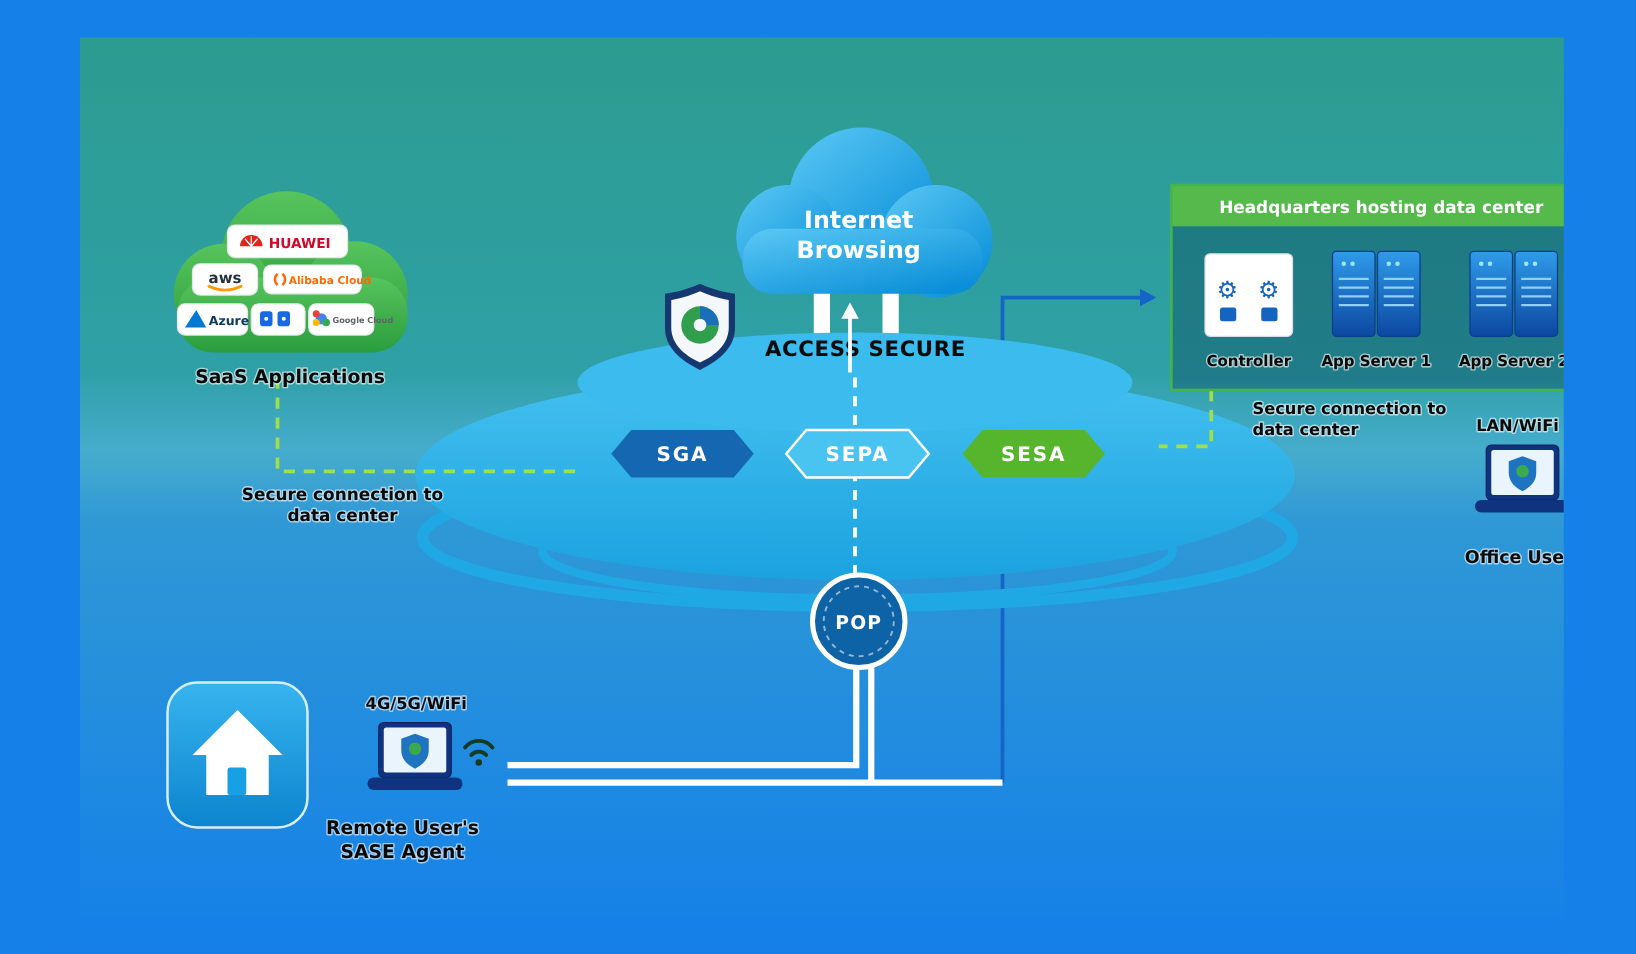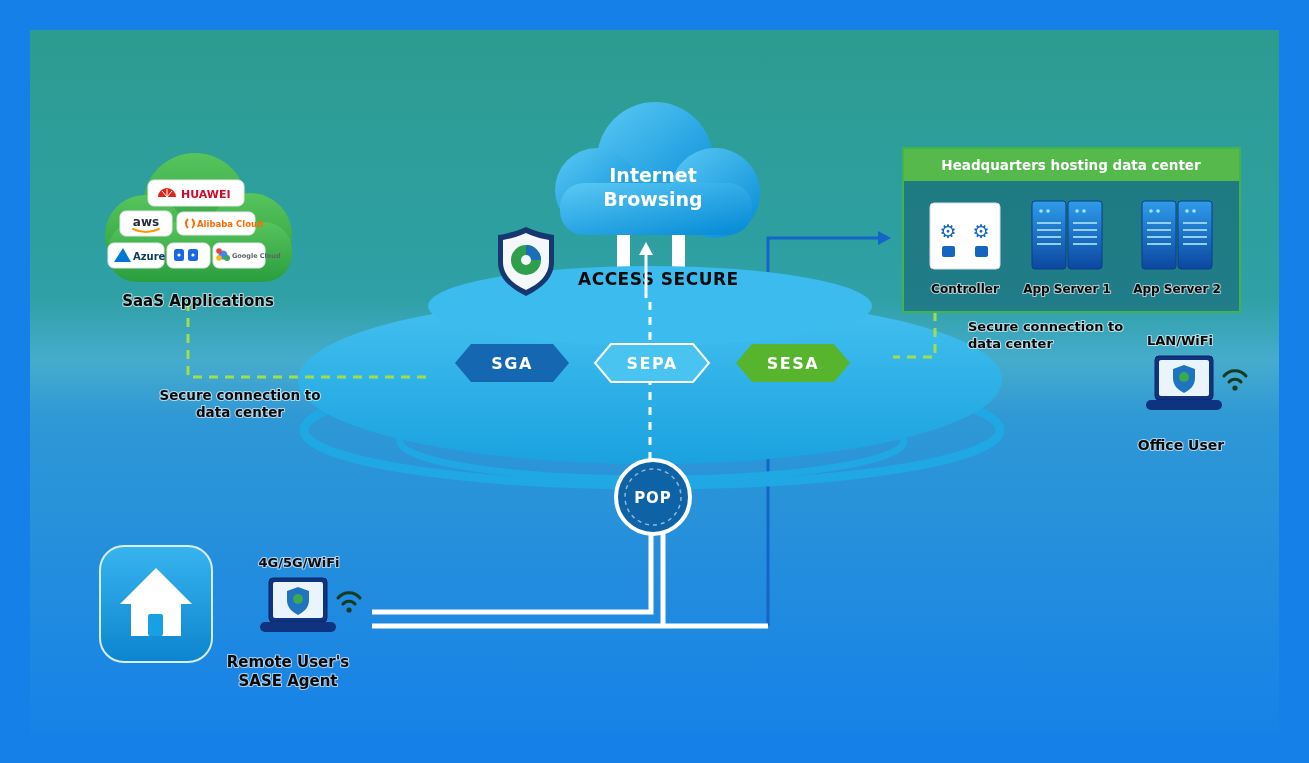--- a/index.html
+++ b/index.html
@@ -1,16 +1,16 @@
 <!DOCTYPE html>
 <html><head>
 <meta charset="utf-8">
 <style>
   html,body{margin:0;padding:0;background:#1580E8;}
-  .stage{position:relative;width:1309px;height:763px;overflow:hidden;}
+  .stage{position:relative;width:1217px;height:763px;overflow:hidden;margin-left:34px;}
   svg{display:block;}
   text{font-family:"DejaVu Sans","Liberation Sans",sans-serif;}
   .lbl{font-weight:bold;fill:#0A0A0A;stroke:rgba(255,255,255,.6);stroke-width:2.2px;paint-order:stroke;stroke-linejoin:round;}
   .wlbl{font-weight:bold;fill:#FFFFFF;}
   .badge{font-weight:bold;fill:#FFFFFF;letter-spacing:1.5px;}
 </style>
 </head>
 <body>
 
 <div class="stage">

